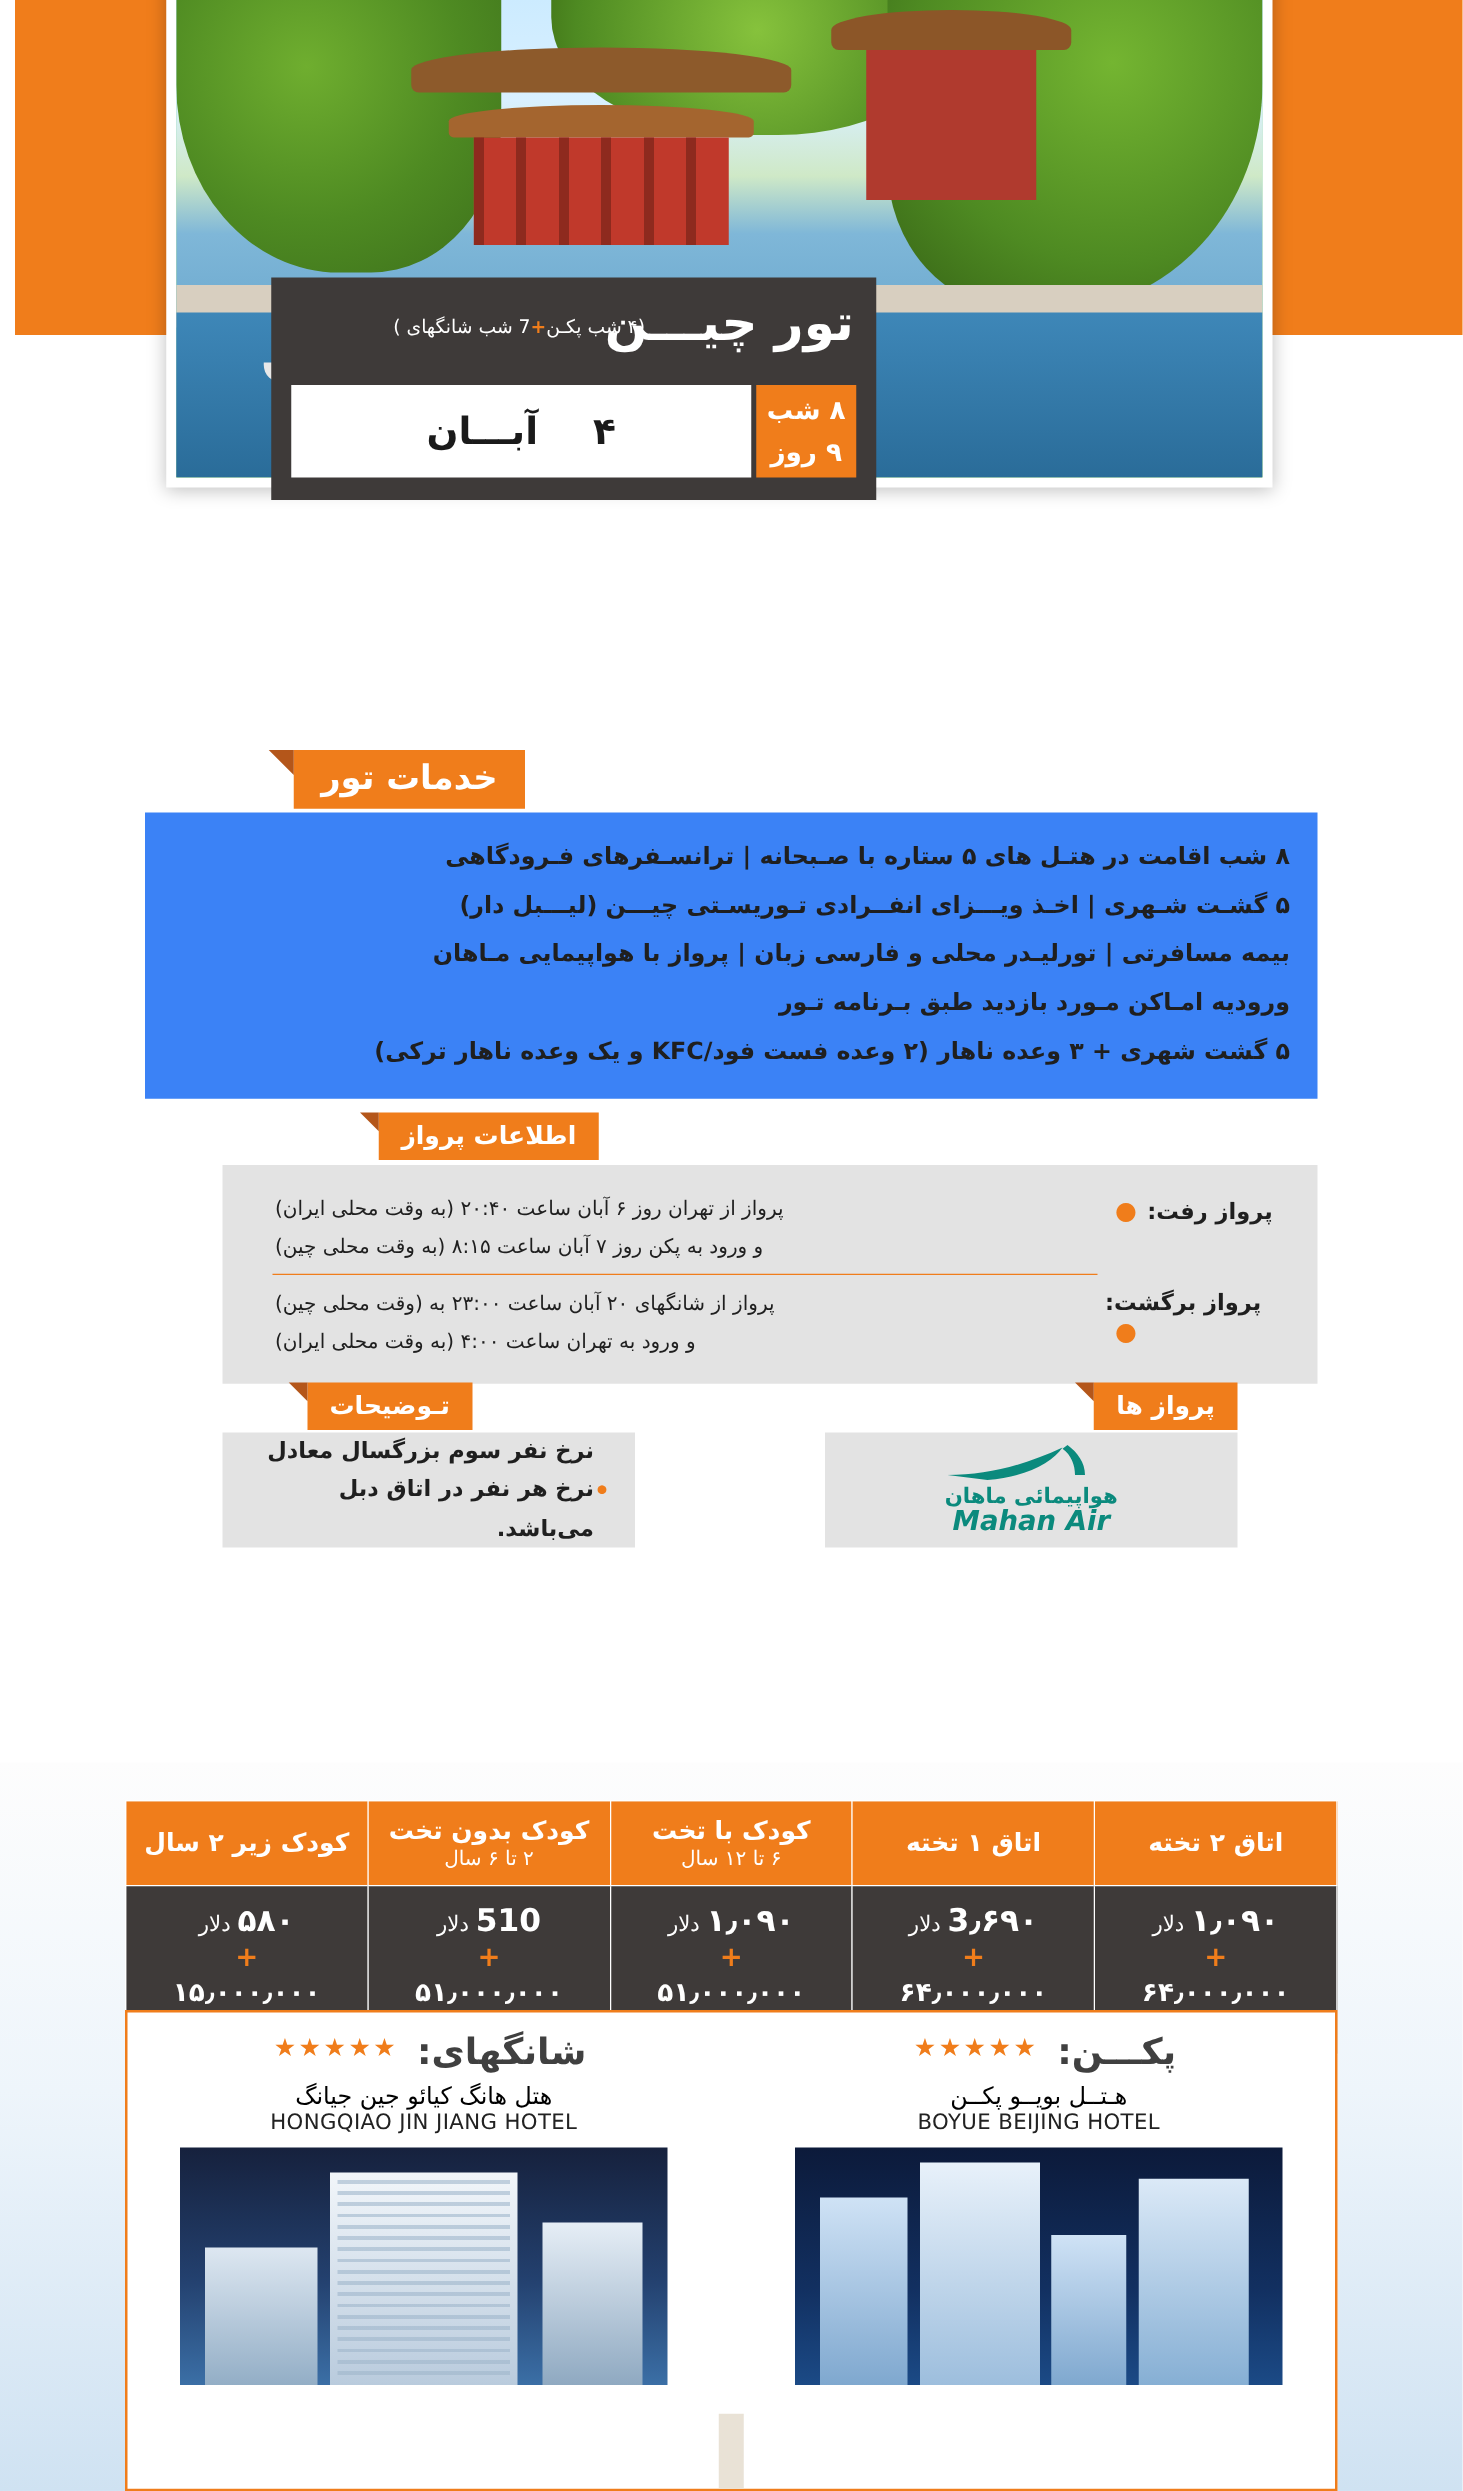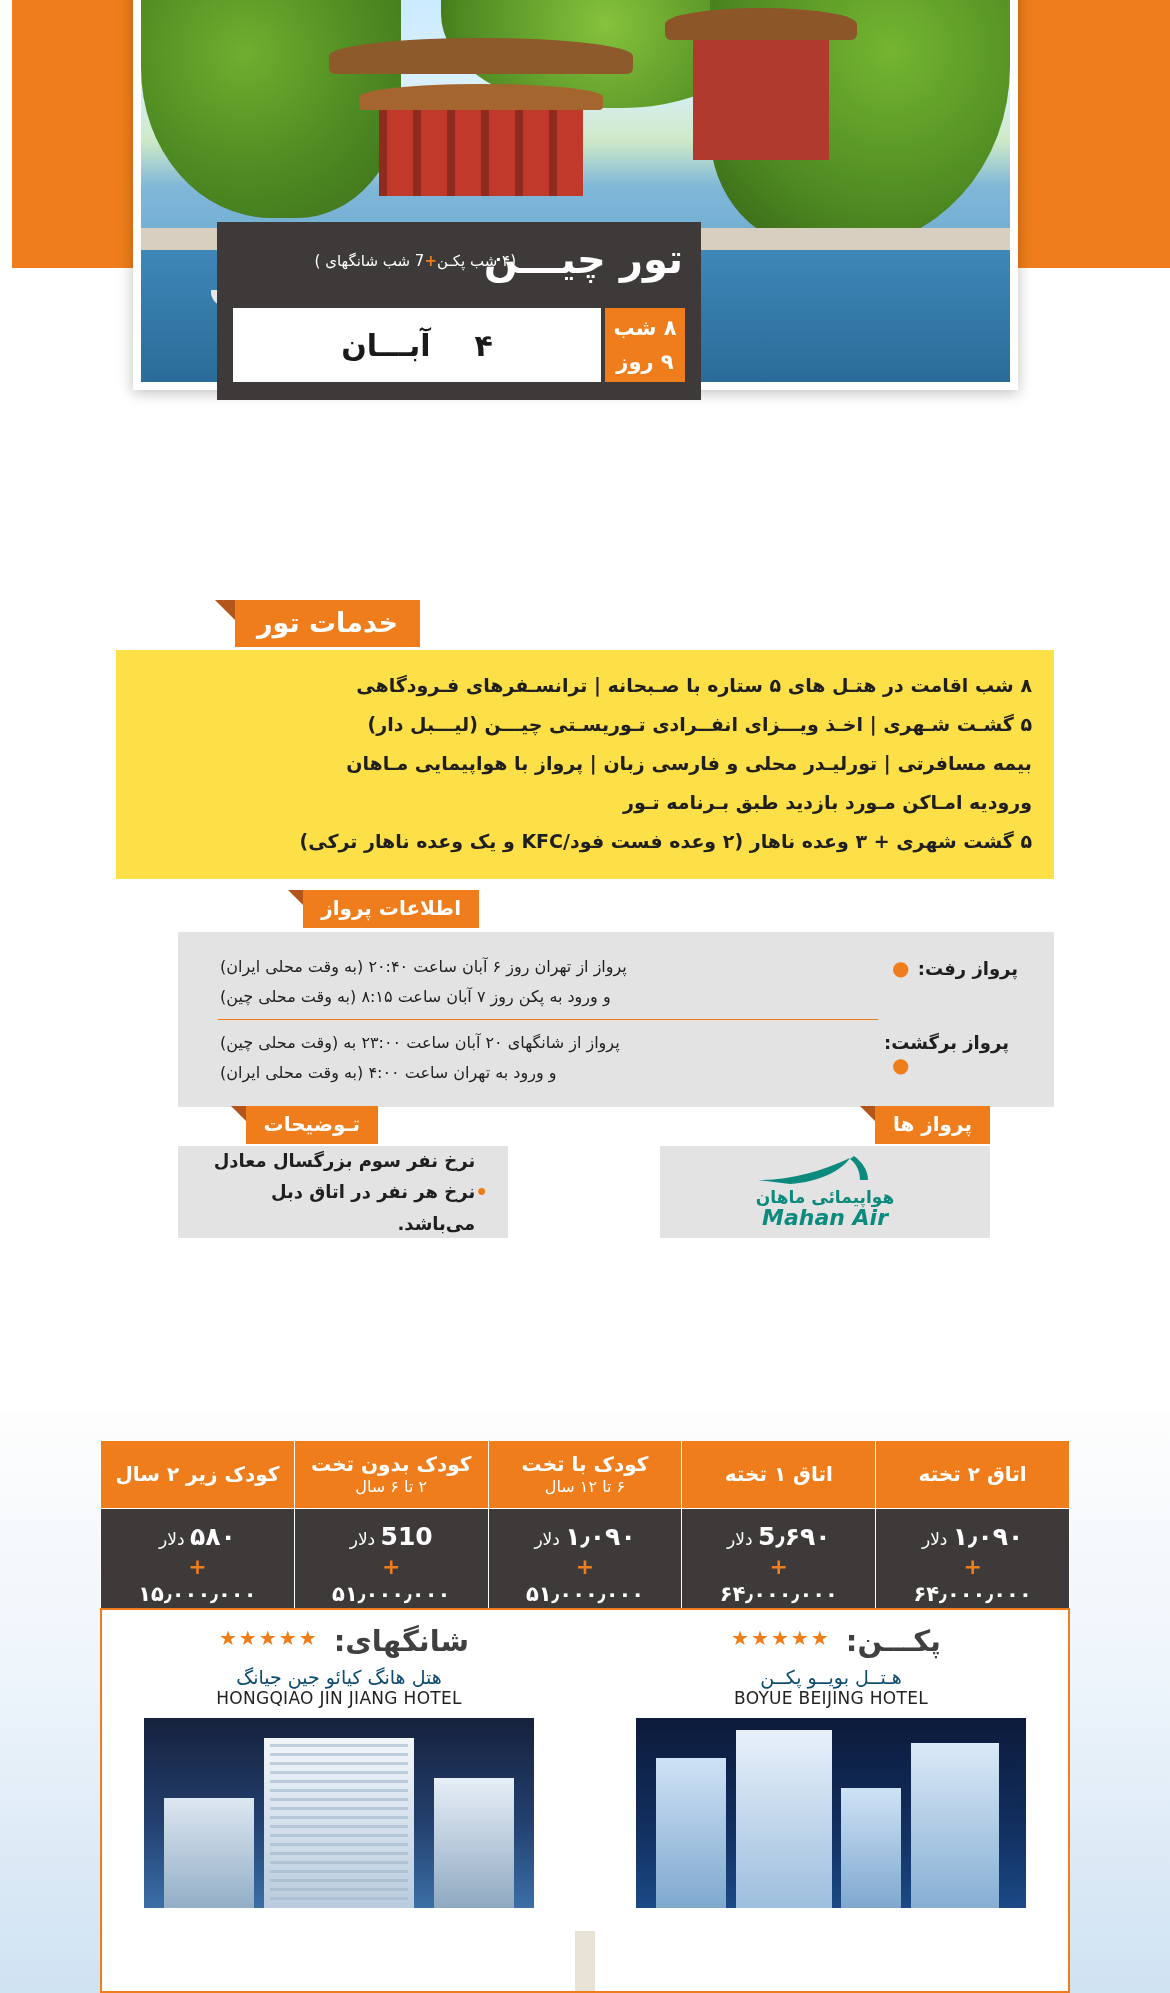--- a/index.html
+++ b/index.html
@@ -71,21 +71,21 @@
   }
   .ribbon:after{
     content:"";position:absolute;left:-20px;top:0;border-top:20px solid #b4561a;border-left:20px solid transparent;
   }
   .ribbon.small{font-size:20px;padding:6px 18px 8px;}
   .ribbon.small:after{left:-15px;border-top-width:15px;border-left-width:15px;}
 
   .services{left:116px;top:600px;width:938px;}
   .services .ribbon-hold{position:absolute;right:634px;top:0;margin-left:48px;}
   .services .body{
-    position:absolute;right:0;top:50px;width:938px;background:#fde047;padding:16px 22px 18px;
+    position:absolute;right:0;top:50px;width:938px;background:#3b82f6;padding:16px 22px 18px;
     box-sizing:border-box;line-height:2.05;font-size:19px;color:#1f1f1f;text-align:right;font-weight:bold;
   }
 
   
   .flight{left:178px;top:890px;width:876px;}
   .flight .ribbon-hold{position:absolute;right:575px;top:0;}
   .flight .body{position:absolute;right:0;top:42px;width:876px;background:#e3e3e3;padding:14px 16px;box-sizing:border-box;}
   .frow{display:flex;align-items:flex-start;justify-content:flex-start;padding:6px 4px;}
   .flabel{width:150px;text-align:left;font-weight:bold;font-size:18px;color:#1f1f1f;padding-top:4px;}
   .fdot{color:#f07d1b;font-size:20px;padding:0 2px 0 8px;}
@@ -126,21 +126,21 @@
   .ptable td .toman{font-size:21px;font-weight:bold;}
   .ptable td .tomanlbl{display:block;font-size:16px;}
 
   
   .hotels{position:absolute;left:100px;top:1608px;width:970px;height:385px;border:2px solid #f07d1b;background:#ffffff;box-sizing:border-box;}
   .hotel{position:absolute;top:14px;width:430px;text-align:center;}
   .hotel.right{right:22px;}
   .hotel.left{left:22px;}
   .hname{font-size:29px;font-weight:bold;color:#404040;display:inline-block;}
   .stars{color:#f07d1b;font-size:20px;letter-spacing:2px;display:inline-block;padding:0 10px;vertical-align:6px;}
-  .hfa{font-size:19px;color:#0c4a6e;margin-top:8px;}
+  .hfa{font-size:19px;color:#000000;margin-top:8px;}
   .hen{font-size:17px;color:#222;letter-spacing:.3px;}
   .hpic{margin:10px auto 0;width:390px;height:190px;overflow:hidden;position:relative;}
   .pic-beijing{background:linear-gradient(#0c1a3a,#123061 60%,#1b4a86);}
   .pic-beijing .twr{position:absolute;bottom:0;background:linear-gradient(#cfe2f5,#7fa8cf);}
   .pic-beijing .t1{left:20px;width:70px;height:150px;}
   .pic-beijing .t2{left:100px;width:96px;height:178px;background:linear-gradient(#e8f1fa,#9dbedd);}
   .pic-beijing .t3{left:205px;width:60px;height:120px;}
   .pic-beijing .t4{left:275px;width:88px;height:165px;background:linear-gradient(#dbe9f7,#86afd4);}
   .pic-shanghai{background:linear-gradient(#16213d,#23406e 55%,#3b6fa6);}
   .pic-shanghai .bldg{position:absolute;bottom:0;left:120px;width:150px;height:170px;background:linear-gradient(#f2f6fa,#b9cbdd);}
@@ -297,21 +297,21 @@
   <tbody>
     <tr>
       <td>
         <span class="usd">۱٫۰۹۰</span>
         <span class="usdlbl">دلار</span>
         <span class="plus">+</span>
         <span class="toman">۶۴٫۰۰۰٫۰۰۰</span>
         <span class="tomanlbl">تومان</span>
       </td>
       <td>
-        <span class="usd">5٫۶۹۰</span>
+        <span class="usd">3٫۶۹۰</span>
         <span class="usdlbl">دلار</span>
         <span class="plus">+</span>
         <span class="toman">۶۴٫۰۰۰٫۰۰۰</span>
         <span class="tomanlbl">تومان</span>
       </td>
       <td>
         <span class="usd">۱٫۰۹۰</span>
         <span class="usdlbl">دلار</span>
         <span class="plus">+</span>
         <span class="toman">۵۱٫۰۰۰٫۰۰۰</span>

